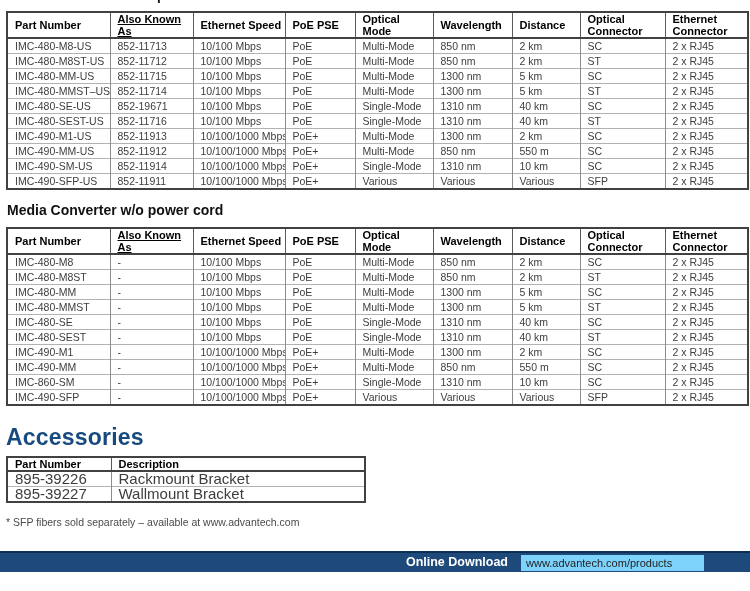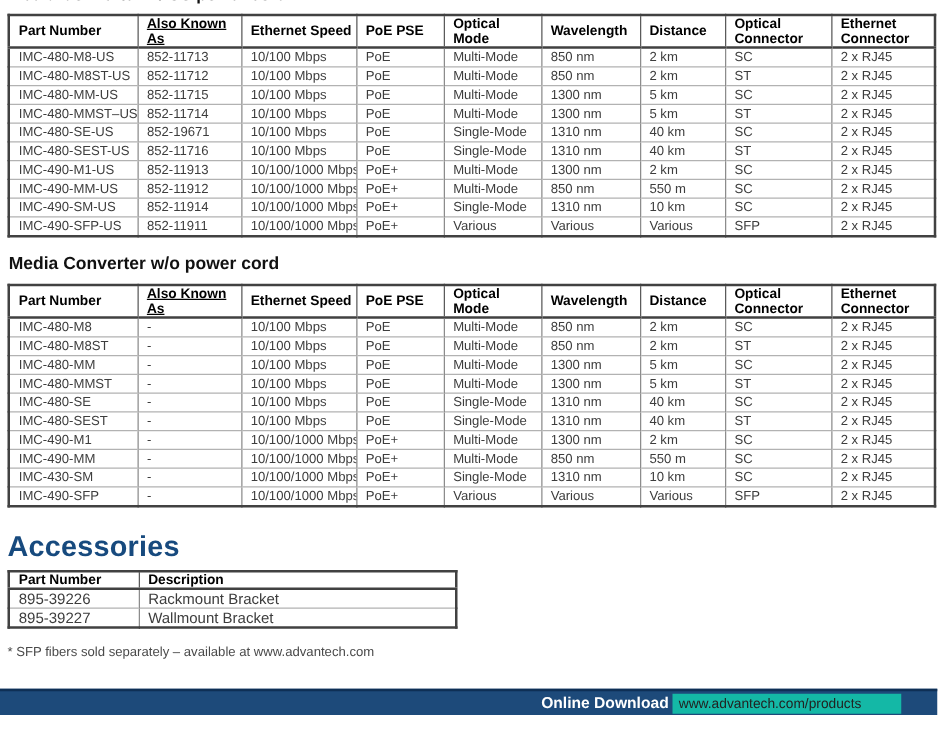--- a/index.html
+++ b/index.html
@@ -57,41 +57,41 @@
   table.acc {
     border-collapse:collapse; table-layout:fixed; width:360px;
     margin:6px 0 0 6px; border:2px solid #414141;
   }
   table.acc th {
     height:14px; font-size:11px; font-weight:bold; color:#000; text-align:left;
     vertical-align:middle; padding:0 2px 0 7px;
     border-left:1px solid #5a5a5a; border-bottom:2px solid #414141;
   }
   table.acc td {
-    height:14px; font-size:12px; color:#3d3d3d; vertical-align:middle;
+    height:14px; font-size:15px; color:#3d3d3d; vertical-align:middle;
     padding:0 2px 0 7px; line-height:14px;
     border-left:1px solid #8c8c8c; border-top:1px solid #b2b2b2;
   }
   table.acc th:nth-child(1){width:104px;}
 
   .footnote {
     margin:13px 0 0 6px; font-size:10.5px; color:#4a4a4a;
   }
 
   .footer-bar {
     position:absolute; left:0; right:0; top:551px; height:21px;
     background:#1d4a7a; border-top:2px solid #0e2f55;
     display:flex; align-items:center; justify-content:flex-end;
   }
   .footer-label {
-    color:#ffffff; font-size:12.5px; font-weight:bold; margin-right:3px;
+    color:#ffffff; font-size:12.5px; font-weight:bold; margin-right:13px;
     line-height:21px;
   }
   .footer-urlbox {
-    width:183px; height:16px; background:#14b8a6; margin-right:29px;
+    width:183px; height:16px; background:#7dd3fc; margin-right:46px;
     display:flex; align-items:center; padding-left:5px;
     font-size:11px; color:#222; cursor:pointer;
   }
 </style>
 </head>
 <body>
 
 <div class="clip-head">
   <span>Media Converter w/ US power cord</span>
 </div>
@@ -323,21 +323,21 @@
         <td>-</td>
         <td>10/100/1000 Mbps</td>
         <td>PoE+</td>
         <td>Multi-Mode</td>
         <td>850 nm</td>
         <td>550 m</td>
         <td>SC</td>
         <td>2 x RJ45</td>
       </tr>
       <tr>
-        <td>IMC-430-SM</td>
+        <td>IMC-860-SM</td>
         <td>-</td>
         <td>10/100/1000 Mbps</td>
         <td>PoE+</td>
         <td>Single-Mode</td>
         <td>1310 nm</td>
         <td>10 km</td>
         <td>SC</td>
         <td>2 x RJ45</td>
       </tr>
       <tr>

